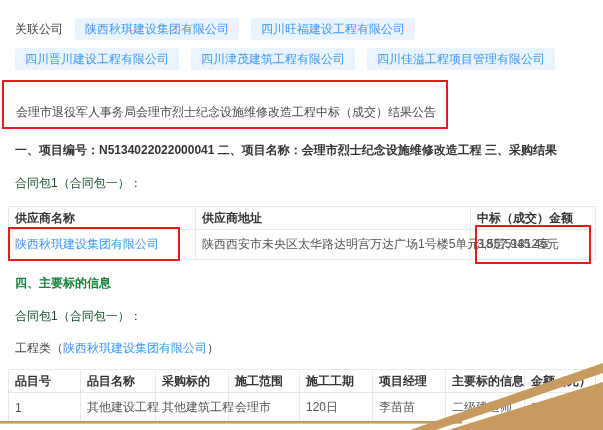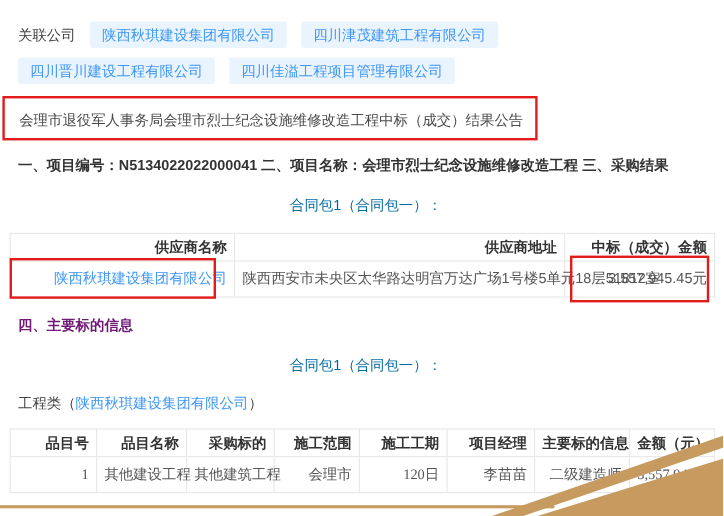--- a/index.html
+++ b/index.html
@@ -15,55 +15,56 @@
   .related { display:flex; flex-wrap:wrap; align-items:flex-end; gap:8px 12px; padding-left:7px; width:580px; }
   .related-label { color:#444; line-height:22px; white-space:nowrap; }
   .chip {
     background:#eaf4fe; color:#3e97f5; padding:4px 10px; line-height:14px;
     border-radius:2px; white-space:nowrap; cursor:pointer;
   }
 
   
   .title-box {
     margin:10px 0 0 -6px; width:fit-content; border:2px solid #e21b1b;
-    padding:10px 10px 6px 12px; color:#4a4a4a;
+    padding:22px 10px 6px 12px; color:#4a4a4a;
   }
 
   .meta-line { margin:13px 0 0 7px; font-weight:bold; color:#333; }
-  .pkg { margin:16px 0 0 7px; color:#0369a1;text-align:center; }
+  .pkg { margin:16px 0 0 7px; color:#14532d; }
 
   table { border-collapse:collapse; table-layout:fixed; width:587px; margin-top:14px; background:#fff; }
-  th, td { border:1px solid #e9e9e9; text-align:right; padding:0 6px 0 6px; overflow:visible; white-space:nowrap; }
+  th, td { border:1px solid #e9e9e9; text-align:left; padding:0 6px 0 6px; overflow:visible; white-space:nowrap; }
   th { height:23px; font-weight:bold; color:#333; font-size:12px; }
   td { height:30px; color:#555; }
   .link { color:#3e97f5; cursor:pointer; text-decoration:none; }
 
-  .section-title { margin:15px 0 0 7px; font-weight:bold; color:#701a75; }
+  .section-title { margin:15px 0 0 7px; font-weight:bold; color:#15803d; }
   .category-line { margin:15px 0 0 7px; color:#444;font-family:Liberation Mono, monospace; }
 
   
   .rel { position:relative; }
   .ann { position:absolute; border:2px solid #e21b1b; pointer-events:none; }
   .ann-supplier { left:-1px; top:-3px; width:172px; height:34px; }
   .ann-amount { left:4px; top:-5px; width:116px; height:39px; }
 
   
   .ribbon { position:absolute; left:0; bottom:0; width:603px; height:80px; }
 </style>
 </head>
 <body>
 
 <div class="page">
   <div class="content">
 
     <div class="related">
       <span class="related-label">关联公司</span>
       <span class="chip">陕西秋琪建设集团有限公司</span>
+      <span class="chip">四川旺福建设工程有限公司</span>
+      <span class="chip">四川晋川建设工程有限公司</span>
       <span class="chip">四川津茂建筑工程有限公司</span>
-      <span class="chip">四川晋川建设工程有限公司</span>
       <span class="chip">四川佳溢工程项目管理有限公司</span>
     </div>
 
     <div class="title-box">
       <span>会理市退役军人事务局会理市烈士纪念设施维修改造工程中标（成交）结果公告</span>
     </div>
 
     <div class="meta-line">一、项目编号：N5134022022000041 二、项目名称：会理市烈士纪念设施维修改造工程 三、采购结果</div>
 
     <div class="pkg">合同包1（合同包一）：</div>
@@ -95,21 +96,21 @@
       </table>
 
     <div class="section-title">四、主要标的信息</div>
 
     <div class="pkg">合同包1（合同包一）：</div>
 
     <div class="category-line">
       <span>工程类（</span><a class="link">陕西秋琪建设集团有限公司</a><span>）</span>
     </div>
 
-    <table style="margin-top:12px;font-family:Liberation Serif, serif;">
+    <table style="margin-top:12px;">
       <colgroup>
           <col style="width:72px">
           <col style="width:75px">
           <col style="width:73px">
           <col style="width:71px">
           <col style="width:73px">
           <col style="width:73px">
           <col style="width:79px">
           <col style="width:71px">
         </colgroup>

